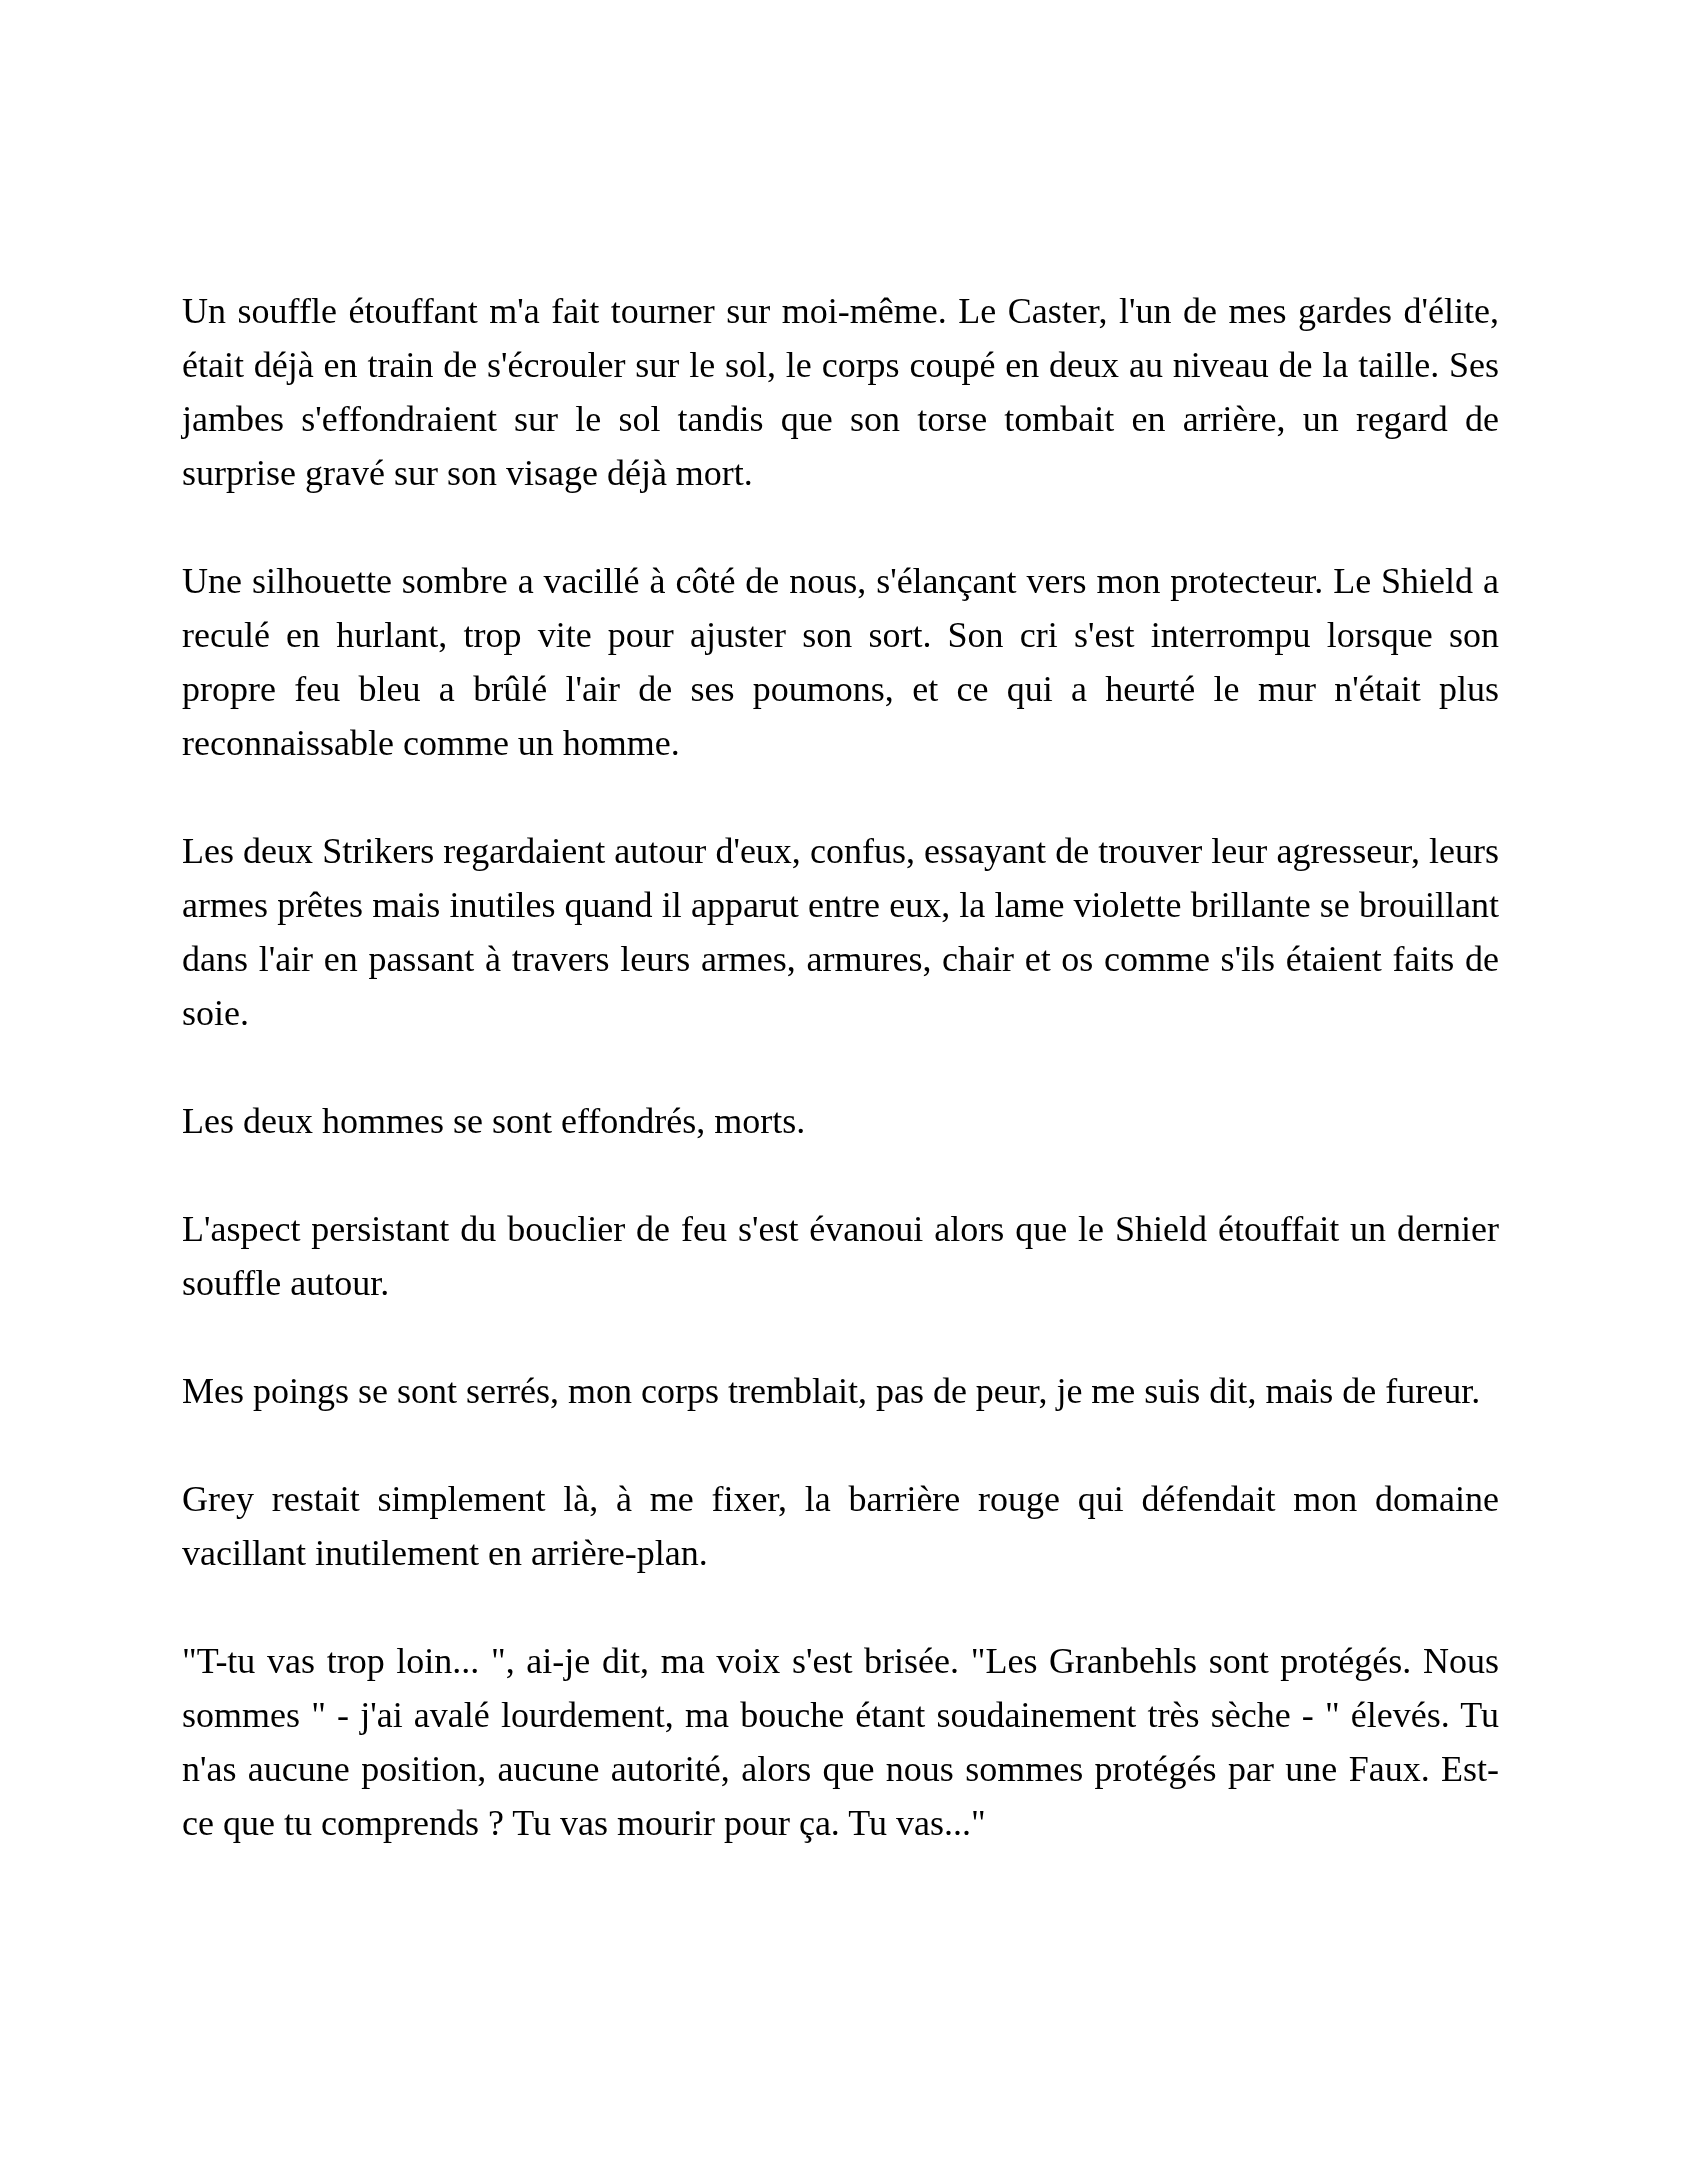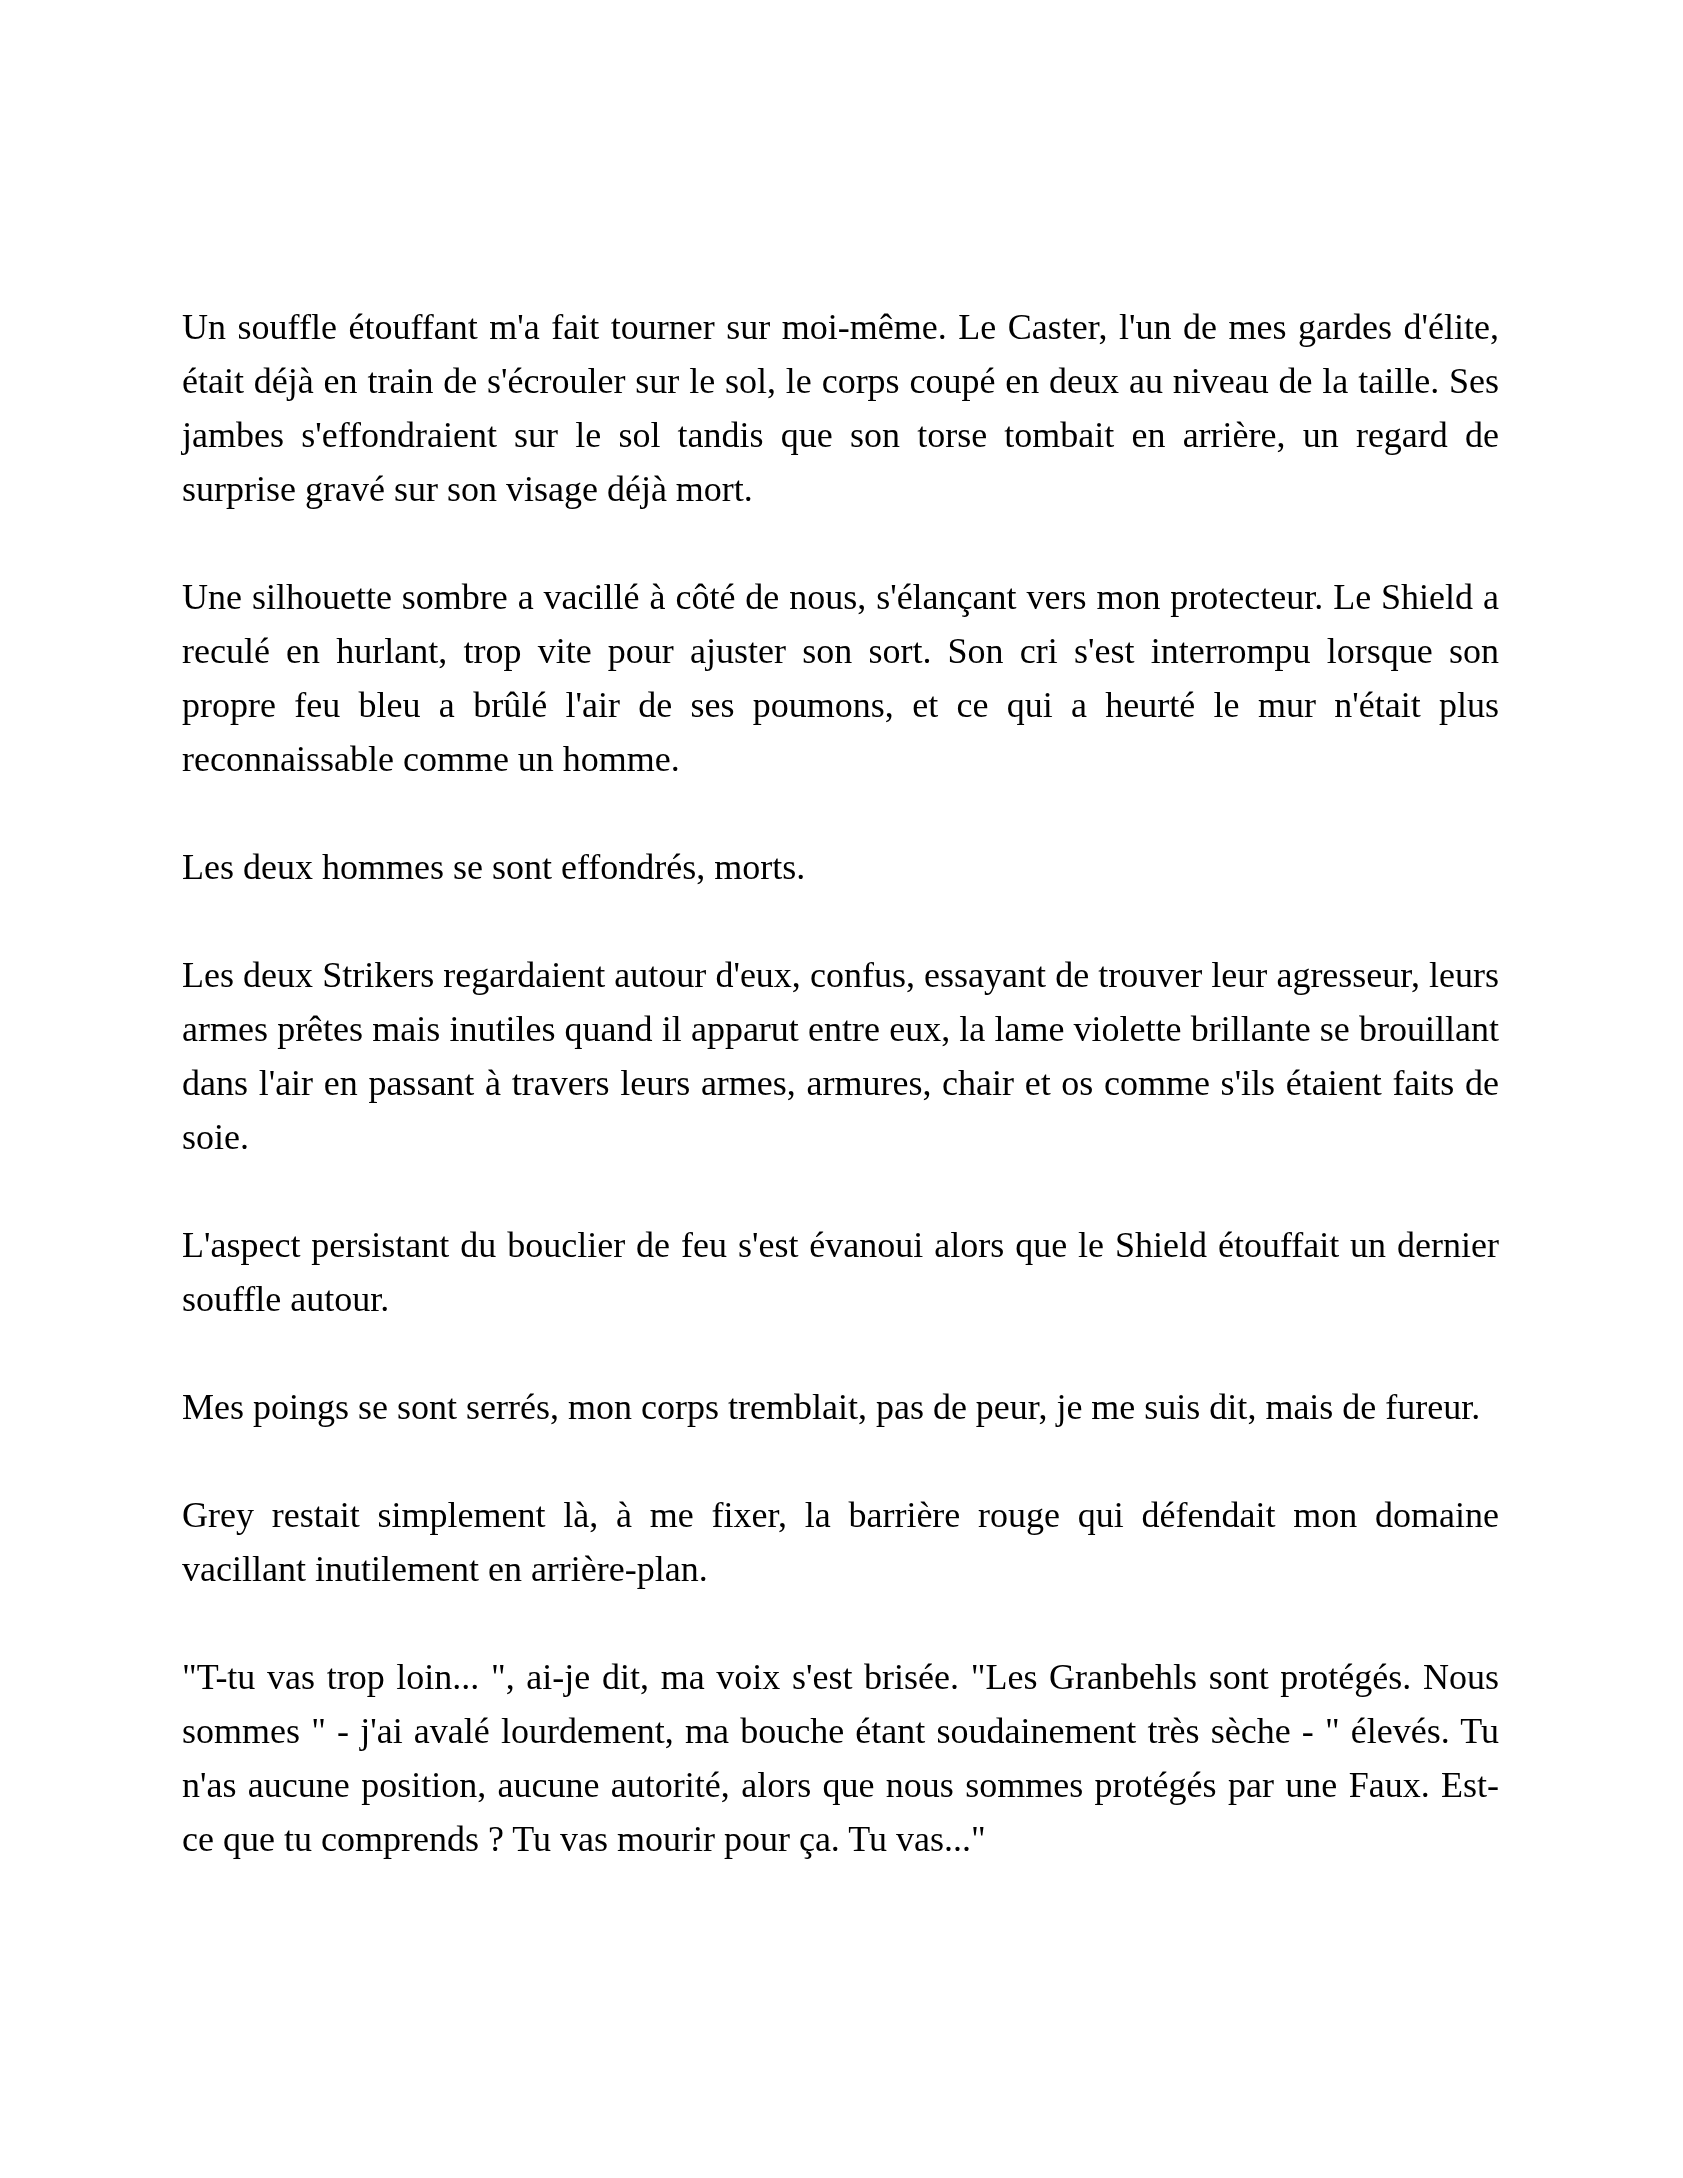--- a/index.html
+++ b/index.html
@@ -17,31 +17,31 @@
       position: absolute;
       left: 182px;
       top: 284px;
       width: 1317px;
       font-family: "Liberation Serif", "DejaVu Serif", serif;
       font-size: 36px;
       line-height: 54px;
       color: #000000;
     }
     .para {
-      margin: 16px 0 54px 0;
+      margin: 0 0 54px 0;
       text-align: justify;
       text-align-last: left;
     }
   </style>
 </head>
 <body>
 
 <div class="page">
   <p class="para">Un souffle étouffant m'a fait tourner sur moi-même. Le Caster, l'un de mes gardes d'élite, était déjà en train de s'écrouler sur le sol, le corps coupé en deux au niveau de la taille. Ses jambes s'effondraient sur le sol tandis que son torse tombait en arrière, un regard de surprise gravé sur son visage déjà mort.</p>
   <p class="para">Une silhouette sombre a vacillé à côté de nous, s'élançant vers mon protecteur. Le Shield a reculé en hurlant, trop vite pour ajuster son sort. Son cri s'est interrompu lorsque son propre feu bleu a brûlé l'air de ses poumons, et ce qui a heurté le mur n'était plus reconnaissable comme un homme.</p>
+  <p class="para">Les deux Strikers regardaient autour d'eux, confus, essayant de trouver leur agresseur, leurs armes prêtes mais inutiles quand il apparut entre eux, la lame violette brillante se brouillant dans l'air en passant à travers leurs armes, armures, chair et os comme s'ils étaient faits de soie.</p>
   <p class="para">Les deux hommes se sont effondrés, morts.</p>
-  <p class="para">Les deux Strikers regardaient autour d'eux, confus, essayant de trouver leur agresseur, leurs armes prêtes mais inutiles quand il apparut entre eux, la lame violette brillante se brouillant dans l'air en passant à travers leurs armes, armures, chair et os comme s'ils étaient faits de soie.</p>
   <p class="para">L'aspect persistant du bouclier de feu s'est évanoui alors que le Shield étouffait un dernier souffle autour.</p>
   <p class="para">Mes poings se sont serrés, mon corps tremblait, pas de peur, je me suis dit, mais de fureur.</p>
   <p class="para">Grey restait simplement là, à me fixer, la barrière rouge qui défendait mon domaine vacillant inutilement en arrière-plan.</p>
   <p class="para">"T-tu vas trop loin... ", ai-je dit, ma voix s'est brisée. "Les Granbehls sont protégés. Nous sommes " - j'ai avalé lourdement, ma bouche étant soudainement très sèche - " élevés. Tu n'as aucune position, aucune autorité, alors que nous sommes protégés par une Faux. Est-ce que tu comprends ? Tu vas mourir pour ça. Tu vas..."</p>
 </div>
 
 
 </body></html>

